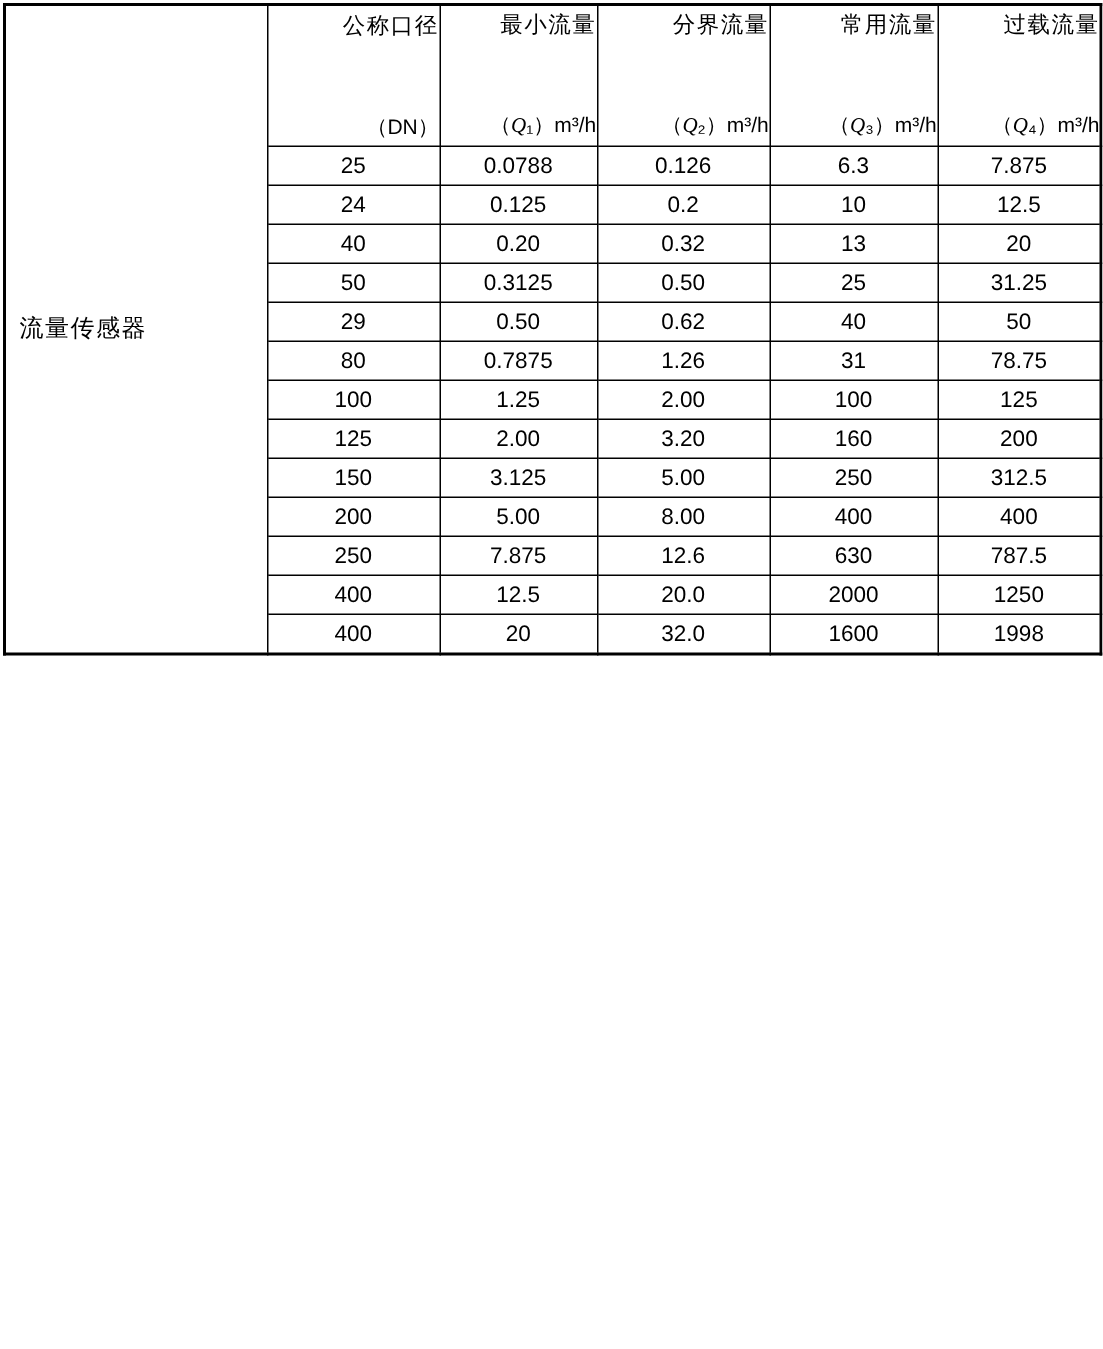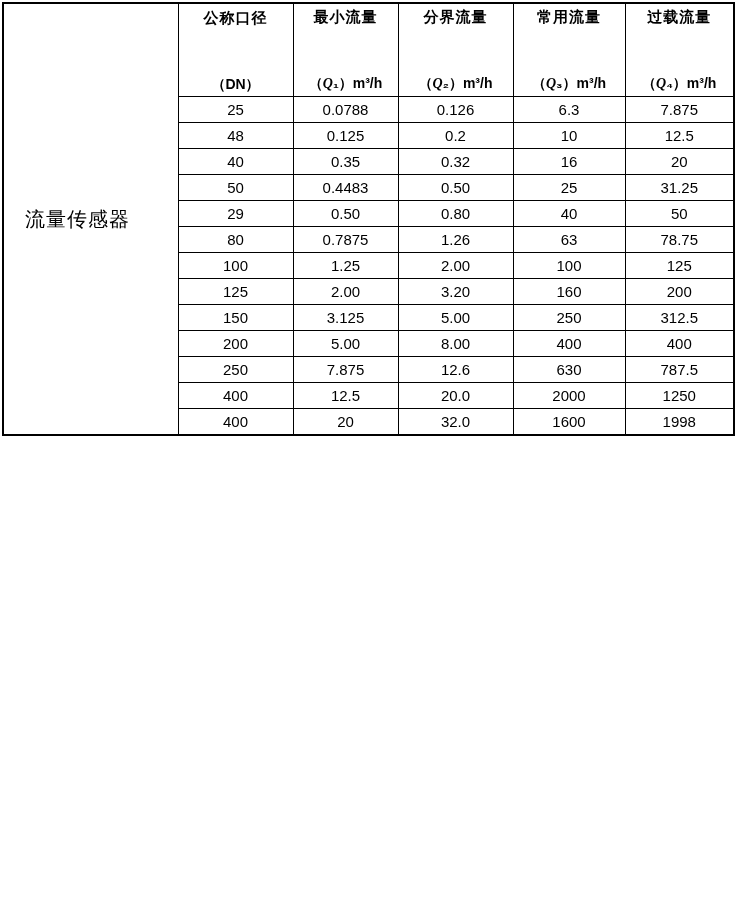--- a/index.html
+++ b/index.html
@@ -7,28 +7,28 @@
   .page{padding:2px;}
   table.spec-table{
     border-collapse:collapse;
     table-layout:fixed;
     width:731px;
     border:2px solid #000;
   }
   td,th{border:1px solid #000;vertical-align:middle;overflow:hidden;}
   
   tr.hdr th{
-    font-weight:bold;text-align:center;height:54px;padding:0;
+    font-weight:normal;text-align:right;height:54px;padding:0;
   }
   .h1{font-size:15px;line-height:26px;letter-spacing:1px;}
   .h2{font-size:14px;line-height:24px;font-family:"Liberation Sans","DejaVu Sans",sans-serif;margin-top:41px;}
   .h2 i{font-family:"Liberation Serif","DejaVu Serif",serif;font-size:14px;}
   
   td.sensor-label{
-    font-size:20px;letter-spacing:1px;padding-left:21px;vertical-align:middle;
+    font-size:16px;letter-spacing:1px;padding-left:9px;vertical-align:middle;
   }
   
   td.num{
     text-align:center;height:25px;font-size:15px;
     font-family:"Liberation Sans","DejaVu Sans",sans-serif;padding:0;
   }
 </style>
 </head>
 <body>
 
@@ -67,52 +67,52 @@
           </th>
         </tr>
     <tr>
           <td class="num">25</td>
           <td class="num">0.0788</td>
           <td class="num">0.126</td>
           <td class="num">6.3</td>
           <td class="num">7.875</td>
         </tr>
         <tr>
-          <td class="num">48</td>
+          <td class="num">24</td>
           <td class="num">0.125</td>
           <td class="num">0.2</td>
           <td class="num">10</td>
           <td class="num">12.5</td>
         </tr>
         <tr>
           <td class="num">40</td>
-          <td class="num">0.35</td>
+          <td class="num">0.20</td>
           <td class="num">0.32</td>
-          <td class="num">16</td>
+          <td class="num">13</td>
           <td class="num">20</td>
         </tr>
         <tr>
           <td class="num">50</td>
-          <td class="num">0.4483</td>
+          <td class="num">0.3125</td>
           <td class="num">0.50</td>
           <td class="num">25</td>
           <td class="num">31.25</td>
         </tr>
         <tr>
           <td class="num">29</td>
           <td class="num">0.50</td>
-          <td class="num">0.80</td>
+          <td class="num">0.62</td>
           <td class="num">40</td>
           <td class="num">50</td>
         </tr>
         <tr>
           <td class="num">80</td>
           <td class="num">0.7875</td>
           <td class="num">1.26</td>
-          <td class="num">63</td>
+          <td class="num">31</td>
           <td class="num">78.75</td>
         </tr>
         <tr>
           <td class="num">100</td>
           <td class="num">1.25</td>
           <td class="num">2.00</td>
           <td class="num">100</td>
           <td class="num">125</td>
         </tr>
         <tr>

